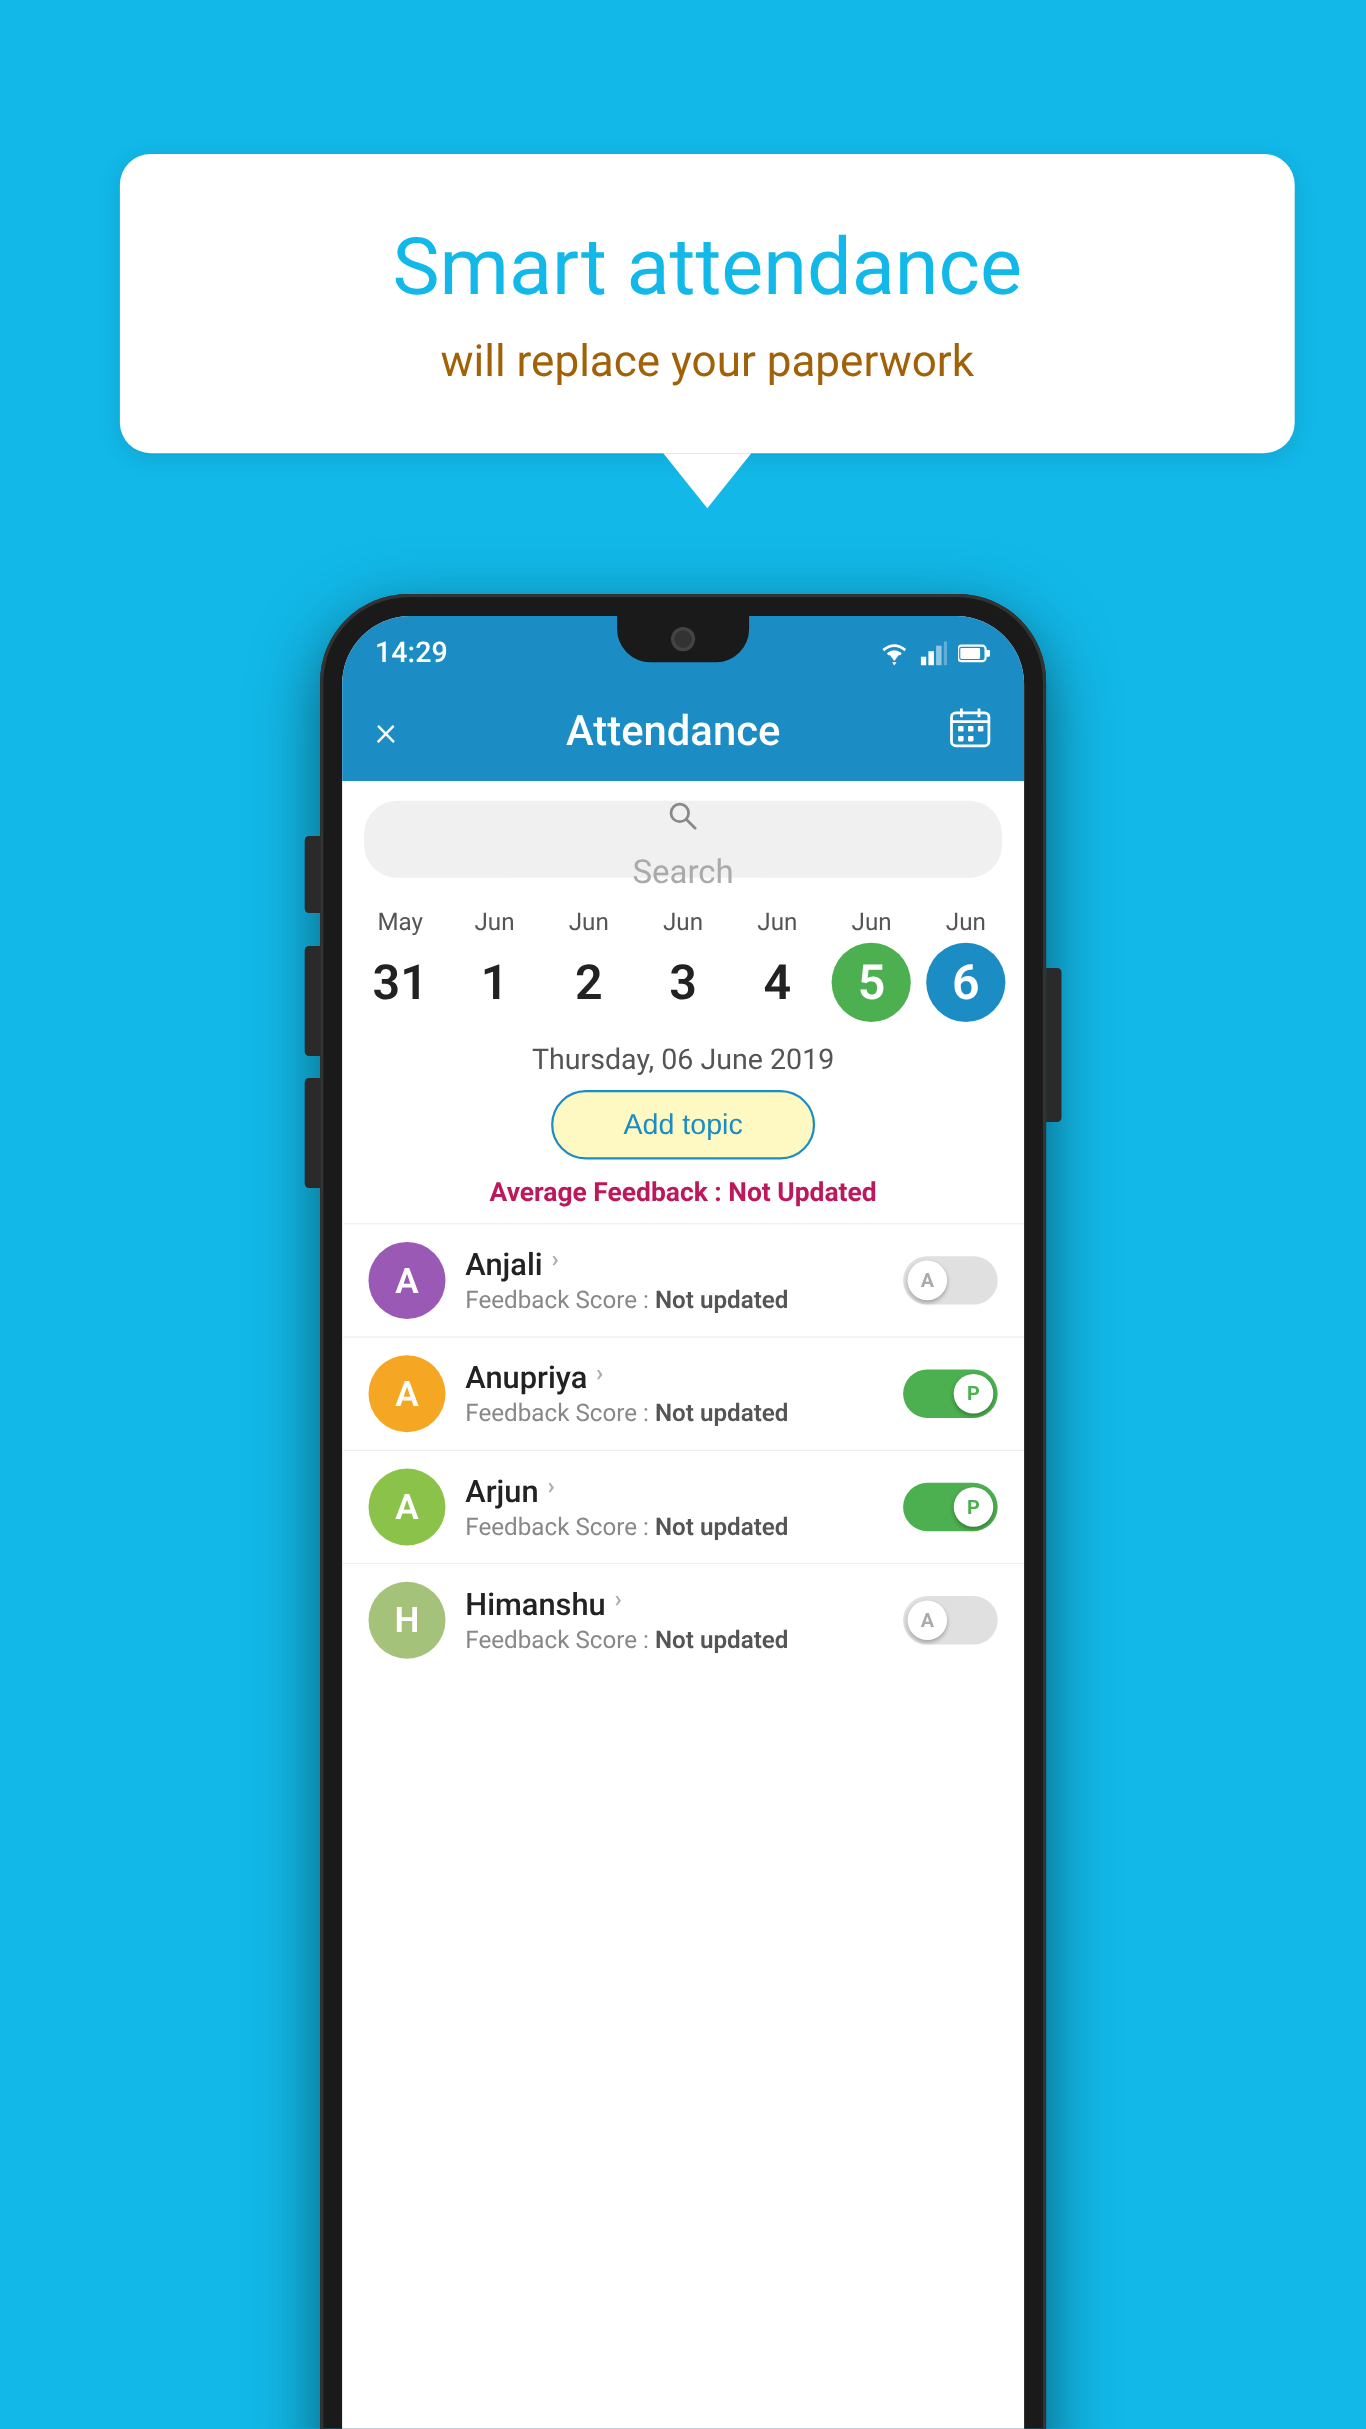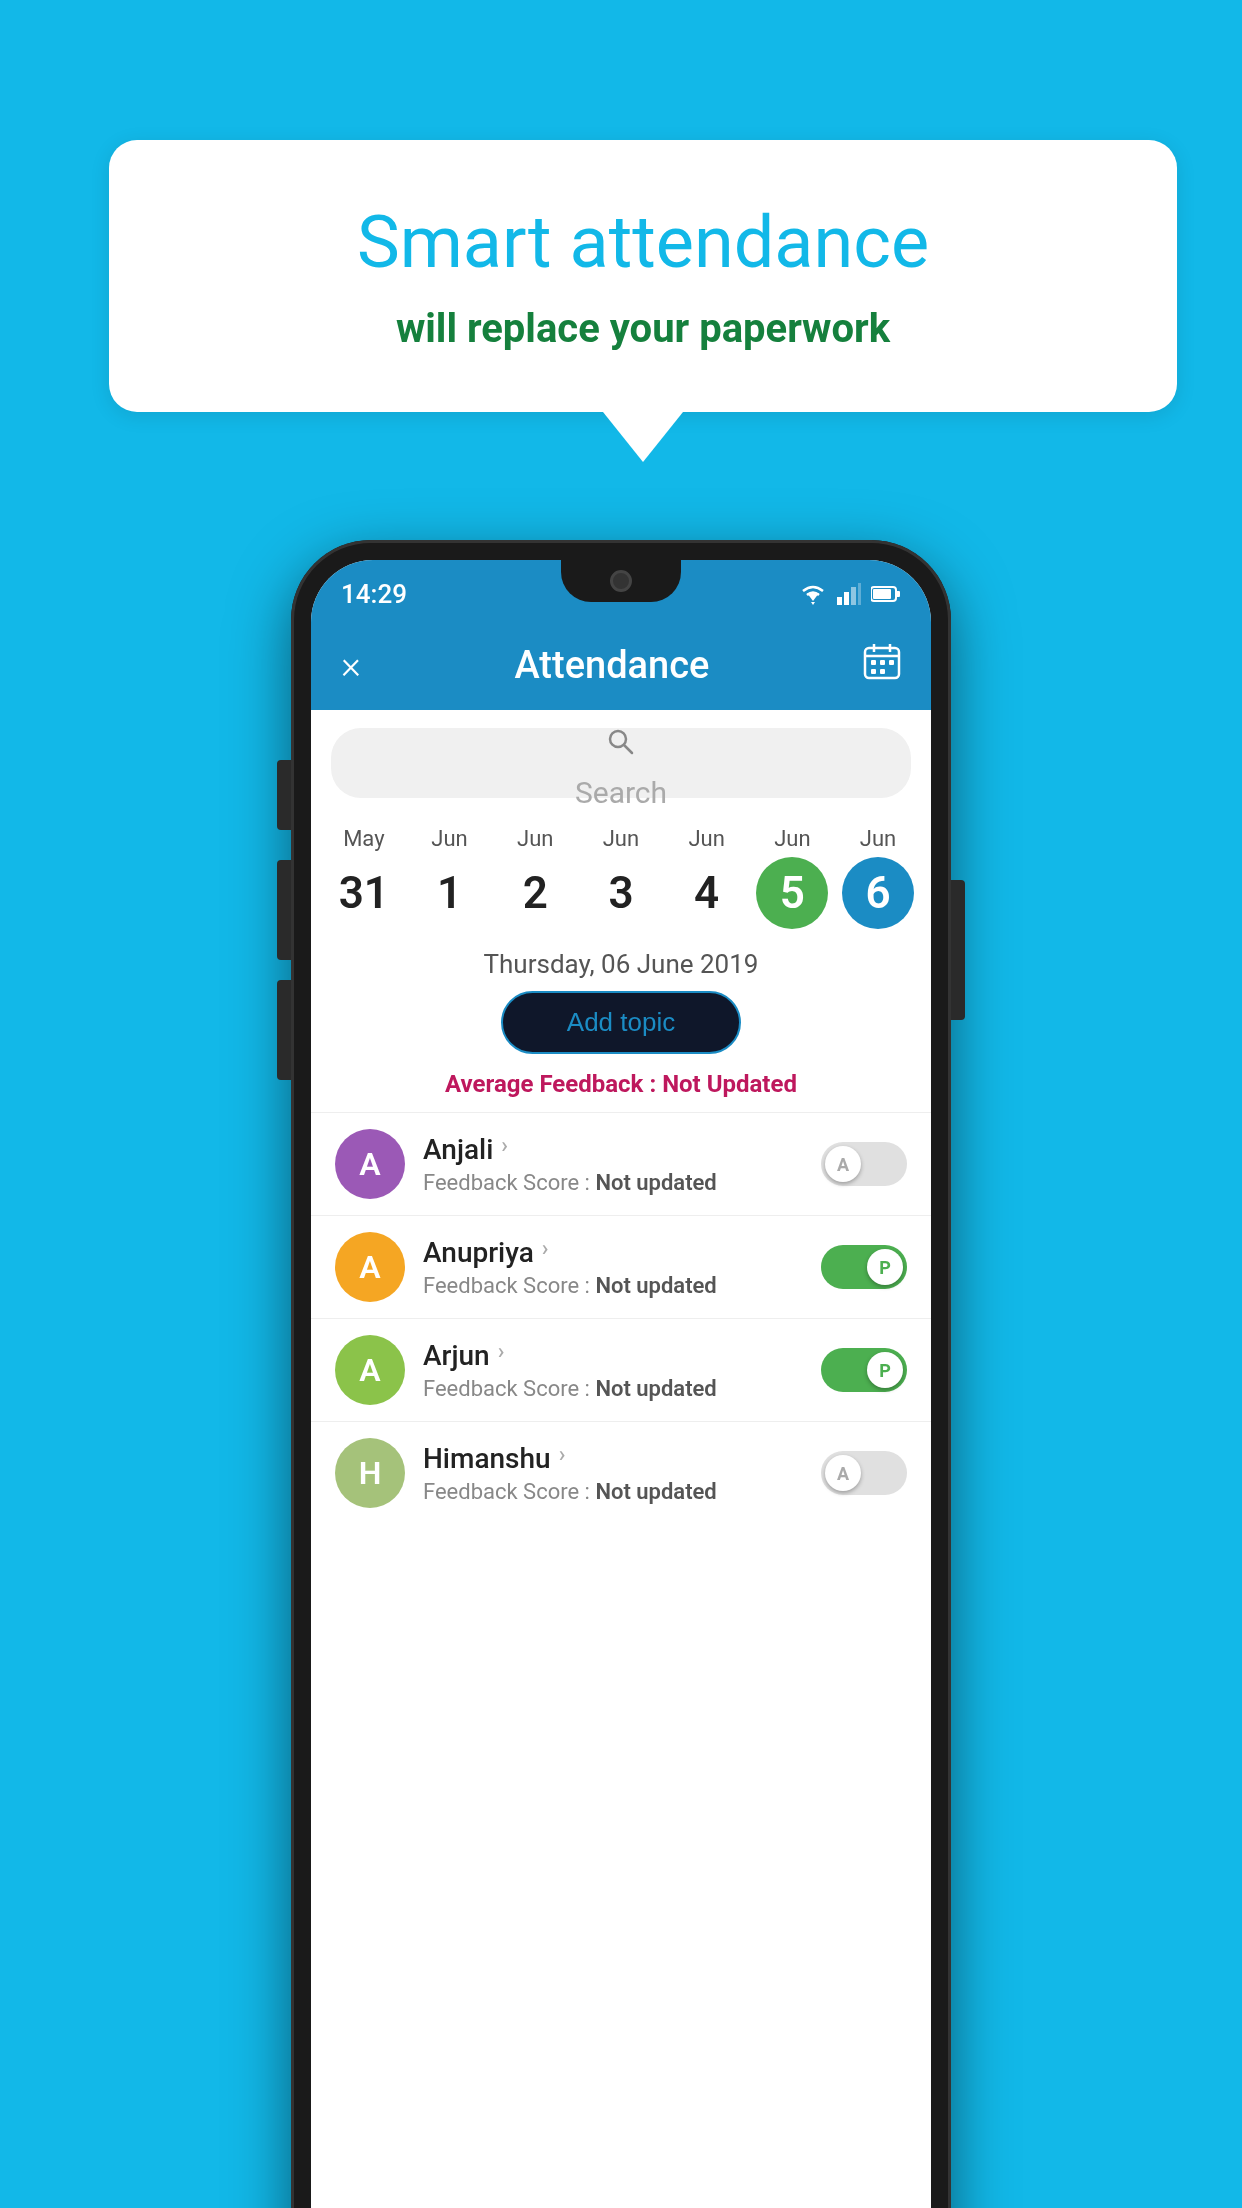--- a/index.html
+++ b/index.html
@@ -31,23 +31,23 @@
     }
 
     .speech-bubble-title {
       color: #12B8E8;
       font-size: 72px;
       font-weight: 400;
       margin-bottom: 20px;
     }
 
     .speech-bubble-subtitle {
-      color: #15803d;
+      color: #a16207;
       font-size: 40px;
-      font-weight: 700;
+      font-weight: 400;
     }
 
     .speech-bubble-arrow {
       width: 0;
       height: 0;
       border-left: 40px solid transparent;
       border-right: 40px solid transparent;
       border-top: 50px solid white;
       margin: 0 auto;
     }
@@ -276,21 +276,21 @@
     .add-topic-btn {
       display: block;
       width: 240px;
       margin: 0 auto 16px;
       border: 2px solid #1B8CC4;
       border-radius: 40px;
       padding: 14px 20px;
       text-align: center;
       color: #1B8CC4;
       font-size: 26px;
-      background: #0f172a;
+      background: #fef9c3;
       cursor: pointer;
     }
 
     
     .avg-feedback {
       text-align: center;
       font-size: 24px;
       color: #777;
       margin-bottom: 14px;
     }

